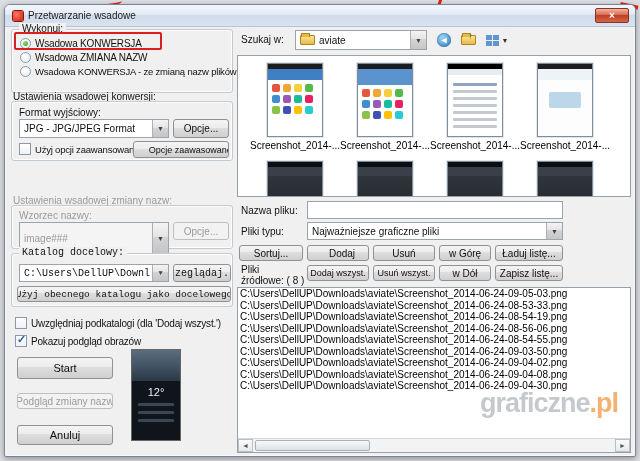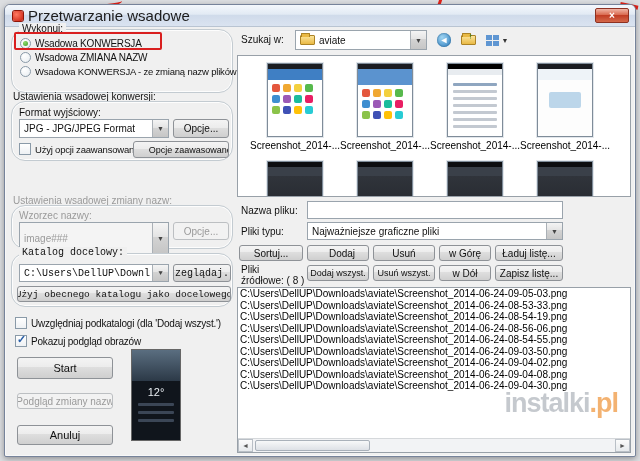--- a/index.html
+++ b/index.html
@@ -16,21 +16,21 @@
 
   .window { position:absolute; left:4px; top:4px; width:632px; height:453px;
     background:#f0f0f0; border:1px solid #76839a; border-radius:6px 6px 2px 2px;
     box-shadow:0 2px 6px rgba(0,0,0,.35), inset 0 0 0 1px rgba(255,255,255,.55); }
 
   .titlebar { position:absolute; left:0; top:0; right:0; height:22px;
     background:linear-gradient(#f4f8fc, #e2eaf4 45%, #cfdaea 46%, #dae3f0);
     border-bottom:1px solid #b9c4d2; border-radius:5px 5px 0 0; display:flex; align-items:center; padding:0 6px; }
   .app-icon { width:10px; height:10px; margin:0 5px 0 2px; border-radius:2px;
     background:radial-gradient(circle at 35% 35%, #ff7a62, #c81e0e); box-shadow:0 0 0 1px #8f1608; }
-  .title-text { font-size:15px; color:#1c1c1c; }
+  .title-text { font-size:10px; color:#1c1c1c; }
   .close-btn { position:absolute; right:6px; top:3px; width:34px; height:15px; border-radius:2px;
     background:linear-gradient(#f0b4a4, #d96a50 45%, #c03a22 46%, #d4684a);
     border:1px solid #8d3121; color:#fff; font-size:10px; line-height:13px; text-align:center; font-weight:bold; }
 
   
   .btn { position:absolute; background:linear-gradient(#f4f4f4, #ececec 45%, #dedede 46%, #cfcfcf);
     border:1px solid #8e9297; border-radius:3px; font-size:10px; color:#111;
     display:flex; align-items:center; justify-content:center; white-space:nowrap; overflow:hidden; }
   .btn.dis { background:#f2f2f2; border-color:#bcbfc2; color:#9a9a9a; }
   .field, .combo { position:absolute; background:#fff; border:1px solid #9aa4ad; font-size:10px; color:#111; }
@@ -38,21 +38,21 @@
   .combo .cval { flex:1; white-space:nowrap; overflow:hidden; }
   .combo .drop { width:16px; align-self:stretch; margin-left:2px;
     background:linear-gradient(#f4f4f4, #e4e4e4 45%, #d3d3d3 46%, #c6c6c6);
     border-left:1px solid #aab0b6; display:flex; align-items:center; justify-content:center;
     font-size:7px; color:#444; }
   .combo.dis { background:#f4f4f4; color:#9a9a9a; }
   .combo.dis .cval { color:#9a9a9a; }
   .lbl { position:absolute; font-size:10px; color:#111; white-space:nowrap; }
   .lbl.dis { color:#9a9a9a; }
 
-  .grp { position:absolute; border:1px solid #c3cbd1; border-radius:14px; box-shadow:inset 0 0 0 1px #fdfdfd; }
+  .grp { position:absolute; border:1px solid #c3cbd1; border-radius:3px; box-shadow:inset 0 0 0 1px #fdfdfd; }
   .grp .legend { position:absolute; top:-7px; left:7px; background:#f0f0f0; padding:0 3px; font-size:10px; color:#111; }
 
   .radio-row, .cb-row { position:absolute; display:flex; align-items:center; gap:4px; white-space:nowrap; }
   .radio { width:11px; height:11px; border-radius:50%; border:1px solid #8a9aa8;
     background:radial-gradient(circle at 35% 30%, #fff, #e7ecf0); flex:0 0 auto; position:relative; }
   .radio.sel::after { content:""; position:absolute; left:2px; top:2px; width:5px; height:5px; border-radius:50%;
     background:radial-gradient(circle at 35% 30%, #8edb6a, #3f9e2d); }
   .cb { width:12px; height:12px; border:1px solid #8a9aa8; background:linear-gradient(#fff,#eef1f4); flex:0 0 auto;
     position:relative; }
   .cb.checked::after { content:"\2713"; position:absolute; left:1px; top:-3px; font-size:11px; font-weight:bold; color:#2d61a8; }
@@ -372,21 +372,21 @@
           <div class="file-row">C:\Users\DellUP\Downloads\aviate\Screenshot_2014-06-24-08-53-33.png</div>
           <div class="file-row">C:\Users\DellUP\Downloads\aviate\Screenshot_2014-06-24-08-54-19.png</div>
           <div class="file-row">C:\Users\DellUP\Downloads\aviate\Screenshot_2014-06-24-08-56-06.png</div>
           <div class="file-row">C:\Users\DellUP\Downloads\aviate\Screenshot_2014-06-24-08-54-55.png</div>
           <div class="file-row">C:\Users\DellUP\Downloads\aviate\Screenshot_2014-06-24-09-03-50.png</div>
           <div class="file-row">C:\Users\DellUP\Downloads\aviate\Screenshot_2014-06-24-09-04-02.png</div>
           <div class="file-row">C:\Users\DellUP\Downloads\aviate\Screenshot_2014-06-24-09-04-08.png</div>
           <div class="file-row">C:\Users\DellUP\Downloads\aviate\Screenshot_2014-06-24-09-04-30.png</div>
         </div>
       <div class="watermark">
-        <span>instalki</span><span class="tld">.pl</span>
+        <span>graficzne</span><span class="tld">.pl</span>
       </div>
       <div class="hscroll">
         <div class="sb-btn">◄</div>
         <div class="sb-track">
           <div class="sb-thumb"></div>
         </div>
         <div class="sb-btn">►</div>
       </div>
     </div>
   </div>

